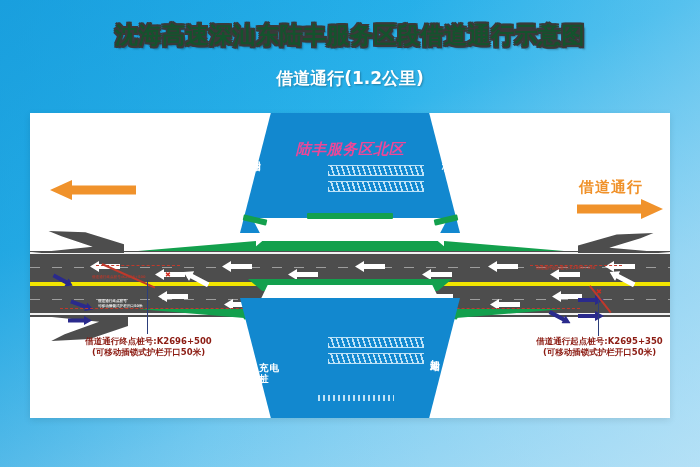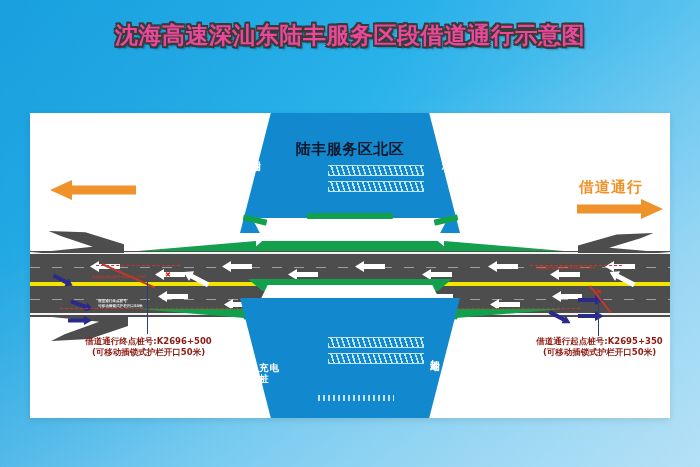--- a/index.html
+++ b/index.html
@@ -9,21 +9,21 @@
     background:linear-gradient(160deg,#1faae6 0%,#2bb3ea 35%,#7fcdf0 70%,#a8dcf4 100%);
     position:relative;
   }
   .bg-overlay{position:absolute;inset:0;
     background:linear-gradient(115deg,rgba(20,150,215,.55) 0%,rgba(40,175,235,.15) 45%,rgba(190,228,248,.55) 100%);
     pointer-events:none;}
 
   
   .hdr{position:absolute;left:0;top:20px;width:700px;text-align:center;z-index:6;}
   .hdr h1{
-    margin:0;font-size:23px;font-weight:bold;color:#ec4899;letter-spacing:.5px;
+    margin:0;font-size:23px;font-weight:bold;color:#14532d;letter-spacing:.5px;
     text-shadow:
       -1.6px -1.6px 0 #3a3a3a, 1.6px -1.6px 0 #3a3a3a,
       -1.6px  1.6px 0 #3a3a3a, 1.6px  1.6px 0 #3a3a3a,
       -1.6px 0 0 #3a3a3a, 1.6px 0 0 #3a3a3a,
        0 -1.6px 0 #3a3a3a, 0 1.6px 0 #3a3a3a,
        2.5px 2.5px 2px rgba(0,0,0,.35);
     font-family:"DejaVu Sans","Liberation Sans",sans-serif;
   }
   .hdr h2{margin:16px 0 0 0;font-size:17px;font-weight:bold;color:#ffffff;
     text-shadow:1px 1px 2px rgba(0,0,0,.28);}
@@ -31,22 +31,22 @@
   
   .panel{position:absolute;left:30px;top:113px;width:640px;height:305px;
     background:#ffffff;box-shadow:0 2px 7px rgba(0,0,0,.10);overflow:hidden;z-index:2;}
 
   
   .svc{position:absolute;background:#1288cf;}
   .svc-north{left:210px;top:0px;width:220px;height:120px;
     clip-path:polygon(14% 0%,86% 0%,100% 100%,0% 100%);}
   .svc-south{left:210px;top:185px;width:220px;height:120px;
     clip-path:polygon(0% 0%,100% 0%,86% 100%,14% 100%);}
-  .svc-label{position:absolute;color:#0f172a;font-weight:bold;font-size:15px;
-    white-space:nowrap;letter-spacing:.5px;}
+  .svc-label{position:absolute;color:#ec4899;font-weight:bold;font-size:15px;
+    white-space:nowrap;letter-spacing:.5px;font-style:italic;}
   .vert{writing-mode:vertical-rl;font-size:9.5px;font-weight:bold;color:#fff;
     position:absolute;letter-spacing:1px;}
 
   
   .hatch{position:absolute;height:9px;
     background:repeating-linear-gradient(72deg,#bfe3f7 0 1.6px,transparent 1.6px 5px);
     border-top:1.4px solid #bfe3f7;border-bottom:1.4px solid #bfe3f7;}
   .hatch-dot{position:absolute;height:6px;
     background:repeating-linear-gradient(90deg,#bfe3f7 0 2.5px,transparent 2.5px 5px);}
 
@@ -102,20 +102,21 @@
     line-height:1.5;white-space:nowrap;z-index:5;}
   .red-badge{position:absolute;color:#d42a1e;font-size:7px;font-weight:bold;z-index:6;}
 </style>
 </head>
 <body>
 
 <div class="bg-overlay"></div>
 
 <div class="hdr">
   <h1>沈海高速深汕东陆丰服务区段借道通行示意图</h1>
+  <h2>借道通行(1.2公里)</h2>
 </div>
 
 <div class="dir" style="left:38px;top:178px;width:110px;">
   <div style="margin-top:2px;">
     <svg width="86" height="20" viewBox="0 0 86 20">
       <path d="M0 10 L22 0 L22 5.5 L86 5.5 L86 14.5 L22 14.5 L22 20 Z" fill="#f0922b"></path>
     </svg>
   </div>
 </div>
 

